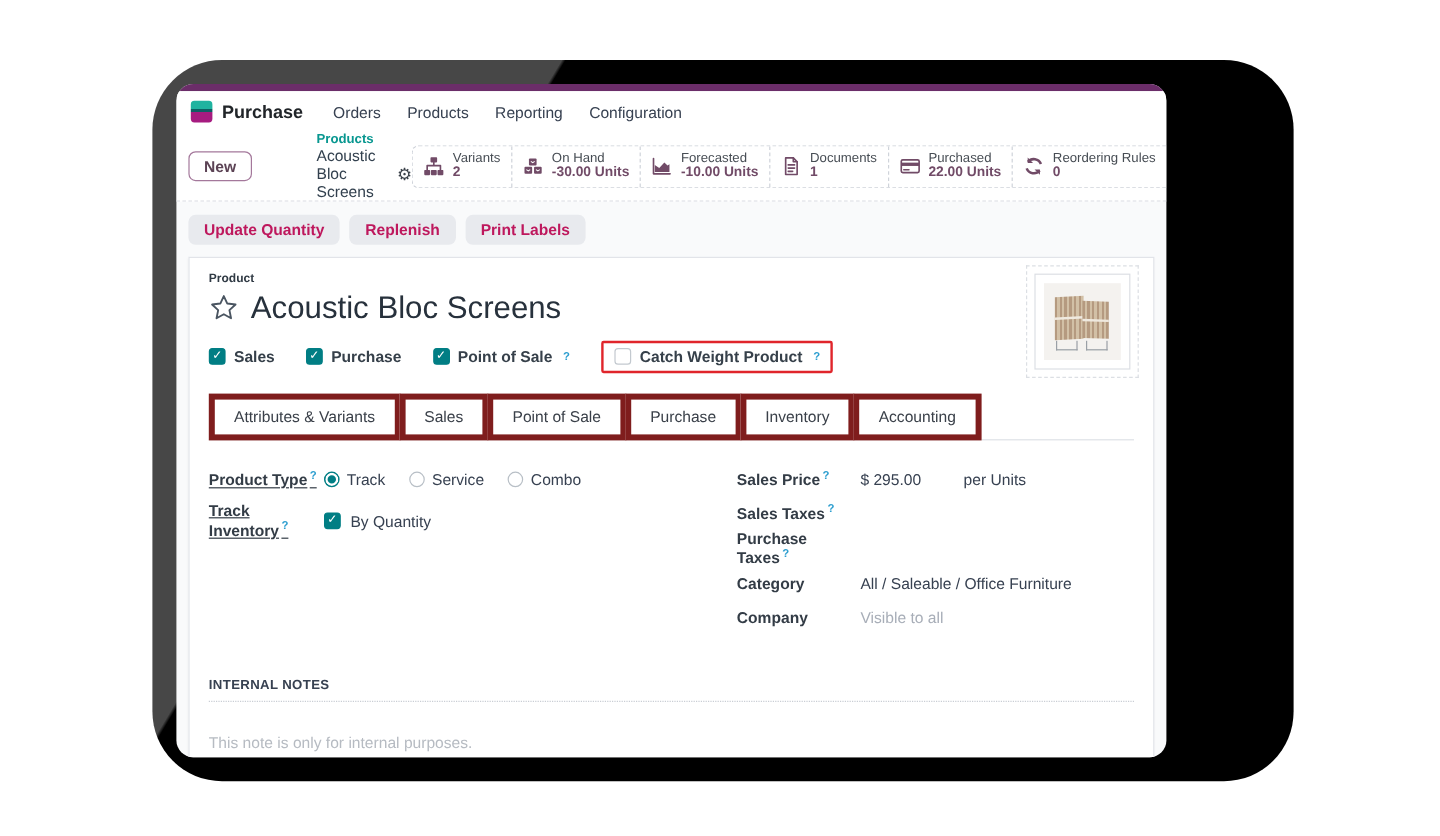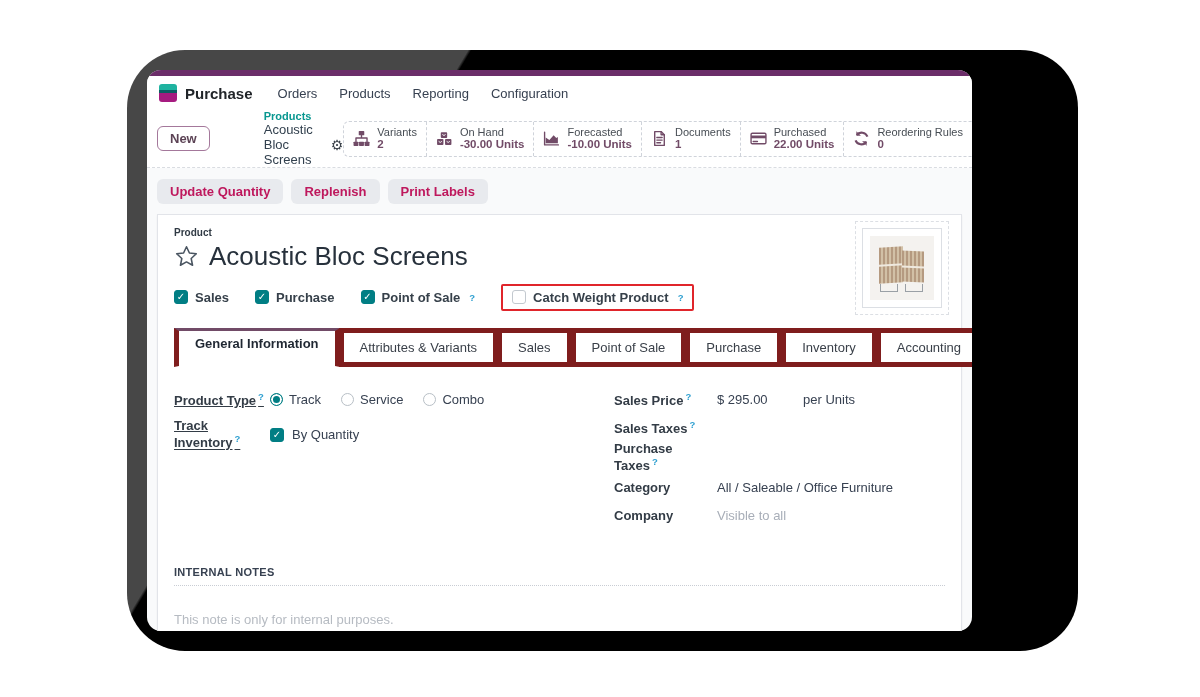--- a/index.html
+++ b/index.html
@@ -265,21 +265,20 @@
             <div class="pic">
               <div class="panel p1"></div>
               <div class="panel p2"></div>
               <div class="leg l1"></div>
               <div class="leg l2"></div>
             </div>
           </div>
         </div>
 
         <div class="tabs">
-          <div class="tab active">General Information</div>
           <div class="tab">Attributes &amp; Variants</div>
           <div class="tab">Sales</div>
           <div class="tab">Point of Sale</div>
           <div class="tab">Purchase</div>
           <div class="tab">Inventory</div>
           <div class="tab">Accounting</div>
         </div>
 
         <div class="form">
           <div class="col-l">

